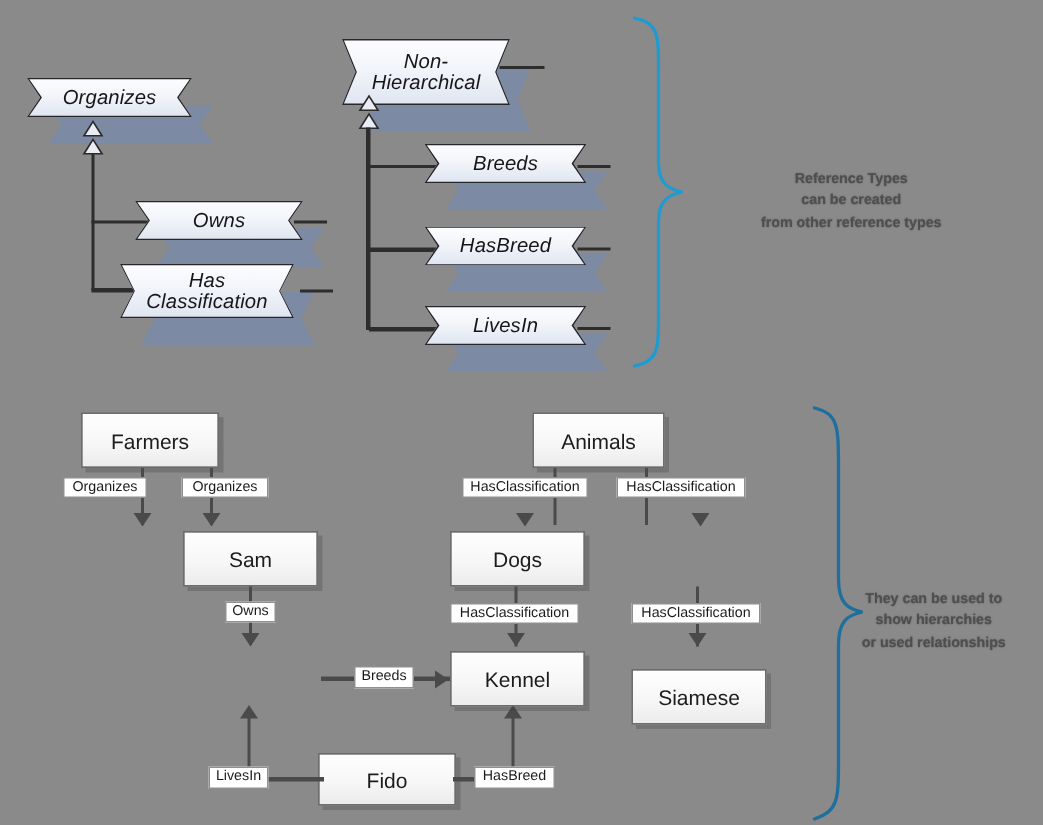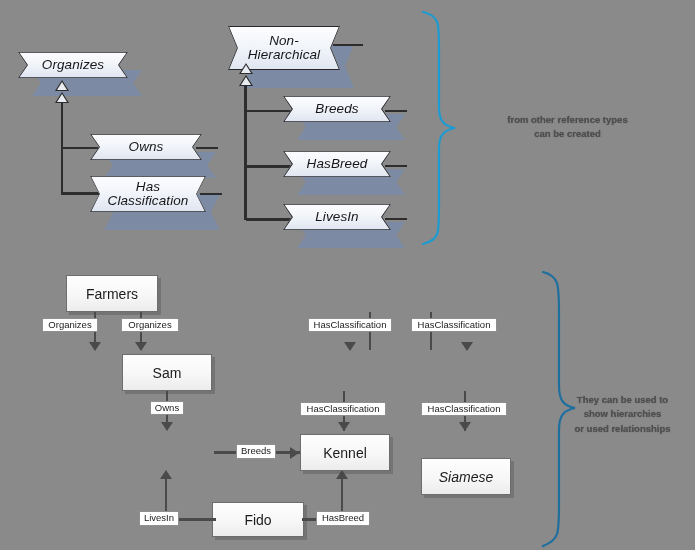--- a/index.html
+++ b/index.html
@@ -181,21 +181,21 @@
     <div class="ribbon-shadow"></div>
     <div class="ribbon-body">
       <svg class="ribbon-outline" viewBox="0 0 112 26" preserveAspectRatio="none">
         <polygon points="0,0 9,13 0,26 112,26 103,13 112,0" fill="none" stroke="#27272b" stroke-width="1.6"></polygon>
       </svg>
       <span class="ribbon-label">Owns</span>
     </div>
   </div>
   <div class="hline" style="left:196px; top:147px; width:22px; height:2px;"></div>
 
-  <div class="ribbon-wrap" style="left:90px; top:176px; width:116px; height:36px;">
+  <div class="ribbon-wrap" style="left:80px; top:176px; width:116px; height:36px;">
     <div class="ribbon-shadow"></div>
     <div class="ribbon-body">
       <svg class="ribbon-outline" viewBox="0 0 116 36" preserveAspectRatio="none">
         <polygon points="0,0 9,18 0,36 116,36 107,18 116,0" fill="none" stroke="#27272b" stroke-width="1.6"></polygon>
       </svg>
       <span class="ribbon-label"><span>Has</span><br><span>Classification</span></span>
     </div>
   </div>
   <div class="hline" style="left:200px; top:193px; width:22px; height:2px;"></div>
 
@@ -248,25 +248,26 @@
       </svg>
       <span class="ribbon-label">LivesIn</span>
     </div>
   </div>
   <div class="hline" style="left:385px; top:218px; width:22px; height:2px;"></div>
 
   <svg class="brace" style="left:405px; top:8px; width:60px; height:240px;" viewBox="0 0 60 240">
     <path d="M 18 4 C 34 8 34 14 34 40 L 34 100 C 34 114 40 118 50 120 C 40 122 34 126 34 140 L 34 200 C 34 226 34 232 18 236" fill="none" stroke="#1e9bd0" stroke-width="2.2" stroke-linecap="round"></path>
   </svg>
   <div class="annotation" style="left:470px; top:113px; width:195px;">
+    <div>Reference Types</div>
+    <div>can be created</div>
     <div>from other reference types</div>
-    <div>can be created</div>
-  </div>
-
-  <div class="node-box" style="left:66px; top:275px; width:92px; height:37px;">
+  </div>
+
+  <div class="node-box" style="left:54px; top:275px; width:92px; height:37px;">
     <span>Farmers</span>
   </div>
 
   <div class="vline-thin" style="left:94px; top:312px; height:38px;"></div>
   <div class="arrow-down" style="left:89px; top:342px;"></div>
   <div class="edge-label" style="left:42px; top:318px; width:56px; height:14px;">
     <span>Organizes</span>
   </div>
 
   <div class="vline-thin" style="left:140px; top:312px; height:38px;"></div>
@@ -304,52 +305,58 @@
     <span>LivesIn</span>
   </div>
 
   <div class="hline-thin" style="left:302px; top:518px; width:40px; height:3px;"></div>
   <div class="vline-thin" style="left:341px; top:478px; height:42px;"></div>
   <div class="arrow-up" style="left:336px; top:470px;"></div>
   <div class="edge-label" style="left:316px; top:511px; width:54px; height:15px;">
     <span>HasBreed</span>
   </div>
 
+  <div class="node-box" style="left:355px; top:275px; width:88px; height:37px;">
+    <span>Animals</span>
+  </div>
 
   <div class="vline-thin" style="left:369px; top:312px; height:38px;"></div>
   <div class="arrow-down" style="left:344px; top:342px;"></div>
   <div class="edge-label" style="left:308px; top:318px; width:84px; height:14px;">
     <span>HasClassification</span>
   </div>
 
   <div class="vline-thin" style="left:430px; top:312px; height:38px;"></div>
   <div class="arrow-down" style="left:461px; top:342px;"></div>
   <div class="edge-label" style="left:411px; top:318px; width:86px; height:14px;">
     <span>HasClassification</span>
   </div>
 
+  <div class="node-box" style="left:300px; top:354px; width:90px; height:37px;">
+    <span>Dogs</span>
+  </div>
 
 
   <div class="vline-thin" style="left:343px; top:391px; height:40px;"></div>
   <div class="arrow-down" style="left:338px; top:422px;"></div>
   <div class="edge-label" style="left:300px; top:402px; width:86px; height:14px;">
     <span>HasClassification</span>
   </div>
 
   <div class="vline-thin" style="left:464px; top:391px; height:40px;"></div>
   <div class="arrow-down" style="left:459px; top:422px;"></div>
   <div class="edge-label" style="left:421px; top:402px; width:86px; height:14px;">
     <span>HasClassification</span>
   </div>
 
   <div class="node-box" style="left:300px; top:434px; width:90px; height:37px;">
     <span>Kennel</span>
   </div>
 
-  <div class="node-box" style="left:421px; top:458px; width:90px; height:37px;font-style:italic;">
+  <div class="node-box" style="left:421px; top:446px; width:90px; height:37px;">
     <span>Siamese</span>
   </div>
 
   <svg class="brace" style="left:525px; top:268px; width:60px; height:282px;" viewBox="0 0 60 282">
     <path d="M 18 4 C 34 8 34 16 34 46 L 34 118 C 34 134 40 138 50 140 C 40 142 34 146 34 162 L 34 236 C 34 266 34 272 18 278" fill="none" stroke="#1e6f9e" stroke-width="2.2" stroke-linecap="round"></path>
   </svg>
   <div class="annotation" style="left:560px; top:393px; width:125px;">
     <div>They can be used to</div>
     <div>show hierarchies</div>
     <div>or used relationships</div>

